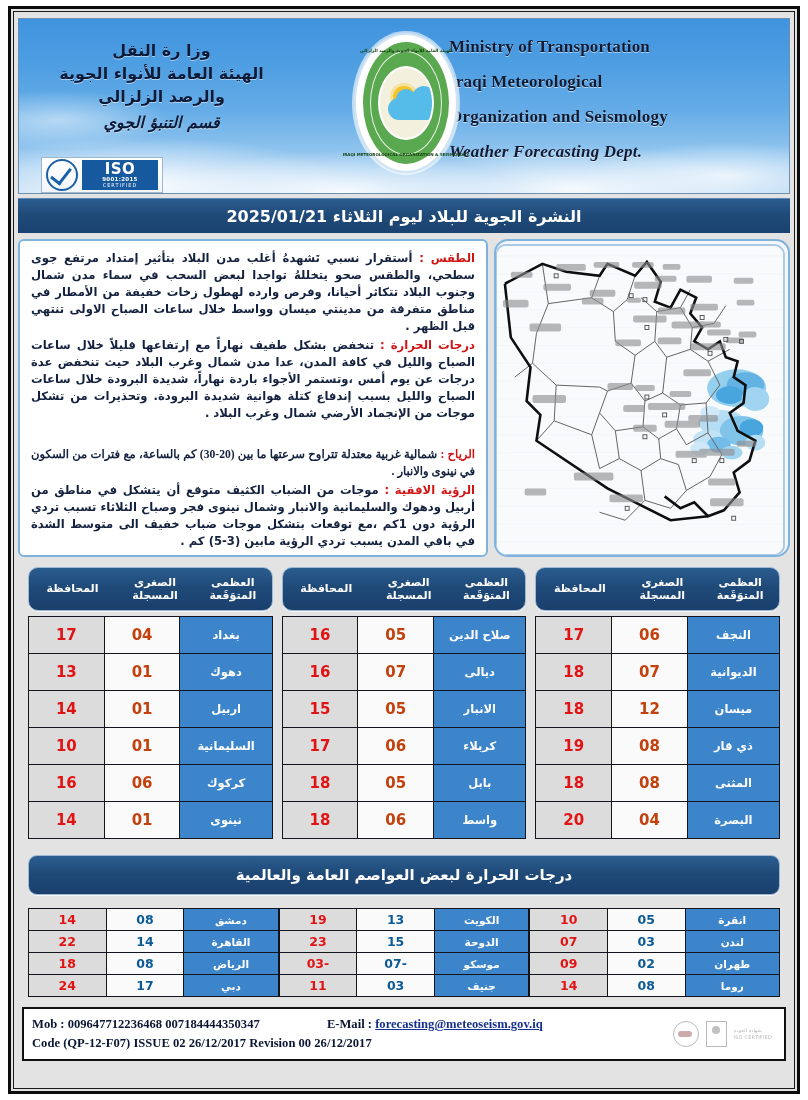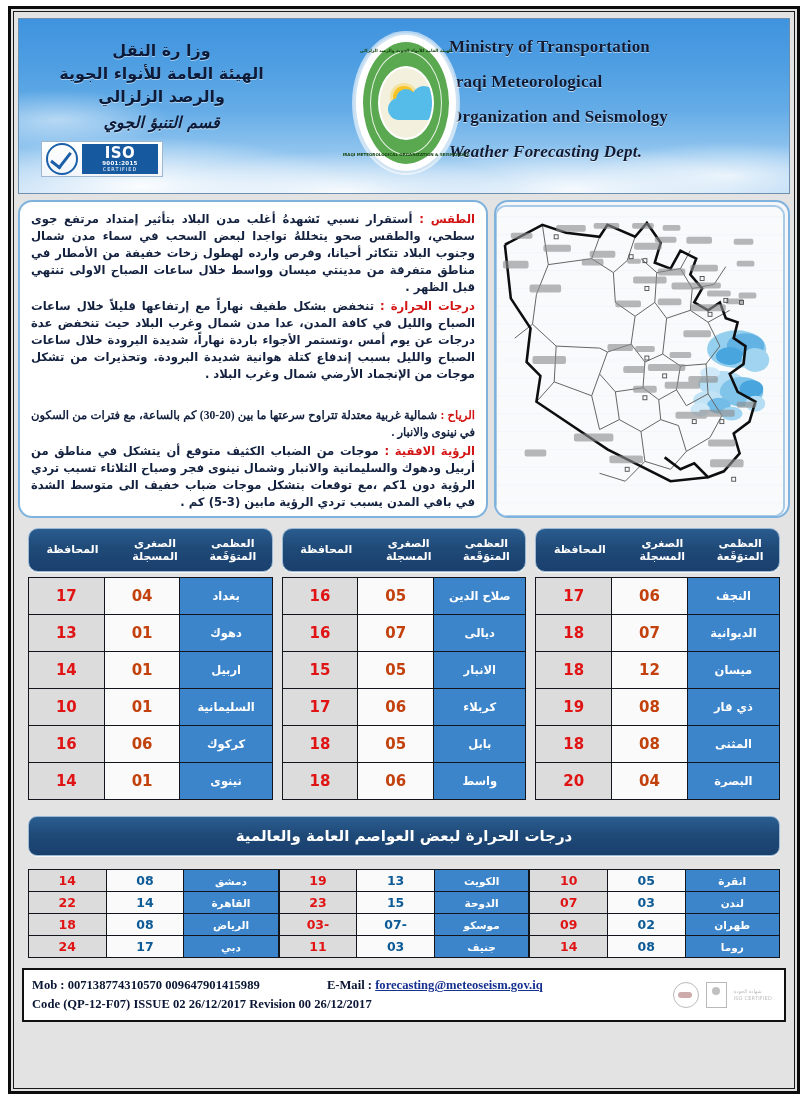--- a/index.html
+++ b/index.html
@@ -118,21 +118,21 @@
     border-radius:50%;background:#55bbe8;
   }
   .seal-text{
     position:absolute;left:0;top:0;right:0;bottom:0;
     font-size:4.4px;color:#14420f;font-weight:bold;
   }
   .seal-text span{position:absolute;white-space:nowrap;}
   .st-top{left:50%;top:6px;transform:translateX(-50%);}
   .st-bot{left:50%;bottom:7px;transform:translateX(-50%);font-size:4px;}
   .iso-badge{
-    position:absolute;left:22px;bottom:16px;
+    position:absolute;left:22px;bottom:0;
     width:122px;height:36px;
     background:linear-gradient(to bottom,#ffffff,#f2f6fa);
     border:1px solid #9fb8cf;
     display:flex;align-items:center;gap:4px;padding:0 4px;
     box-sizing:border-box;direction:ltr;
   }
   .iso-check{
     width:28px;height:28px;border-radius:50%;
     border:2.5px solid #1a5fa8;
     position:relative;flex:0 0 auto;
@@ -180,21 +180,21 @@
     position:relative;width:100%;height:100%;
     border:2px solid #a9cbe7;border-radius:11px;
     background:#f7f9fb;overflow:hidden;
   }
   .map-inner svg{display:block;width:100%;height:100%;}
 
   .text-card{
     flex:1;
     background:#ffffff;
     border:2px solid #7fb3dd;
-    border-radius:14px;
+    border-radius:6px;
     padding:9px 11px 6px 11px;box-sizing:border-box;
     direction:rtl;text-align:justify;
     overflow:hidden;
   }
   .para{
     font-size:11.6px;line-height:1.47;color:#13213f;font-weight:bold;
     margin:0 0 2px 0;
     text-align:justify;
   }
   .para .lbl{color:#d31414;}
@@ -347,20 +347,23 @@
       <div class="iso-badge">
         <div class="iso-check"></div>
         <div class="iso-right">
           <div class="iso-big">ISO</div>
           <div class="iso-sm">9001:2015</div>
           <div class="iso-sm2">CERTIFIED</div>
         </div>
       </div>
     </div>
 
+    <div class="datebar">
+      <span>النشرة الجوية للبلاد ليوم الثلاثاء  2025/01/21</span>
+    </div>
 
     <div class="midrow">
 
       <div class="map-card">
         <div class="map-inner">
           <svg viewBox="0 0 290 310" preserveAspectRatio="none">
             <defs>
               <clipPath id="iraqclip">
                 <path d="M8 14 L90 14 L120 22 L150 10 L165 26 L182 20 L208 44 L196 70 L210 96 L236 102 L256 128
                          L258 158 L240 176 L250 196 L268 210 L262 232 L240 246 L248 268 L232 296 L196 300 L150 286
@@ -755,21 +758,21 @@
             <td class="k-max">14</td>
           </tr>
         </tbody>
             </table>
       </div>
     </div>
 
     <div class="footer">
       <div class="foot-lines">
         <div class="foot-line">
-          <span>Mob : 007138774310570   009647901415989</span>
+          <span>Mob : 009647712236468   007184444350347</span>
           <span class="mail-lbl">E-Mail : </span><a href="#">forecasting@meteoseism.gov.iq</a>
         </div>
         <div class="foot-line">Code (QP-12-F07)   ISSUE 02   26/12/2017 Revision   00   26/12/2017</div>
       </div>
       <div class="foot-logos">
         <div class="flogo1"></div>
         <div class="flogo2"></div>
         <div class="flogo-txt">
           <div>شهادة الجودة</div>
           <div>ISO CERTIFIED</div>

